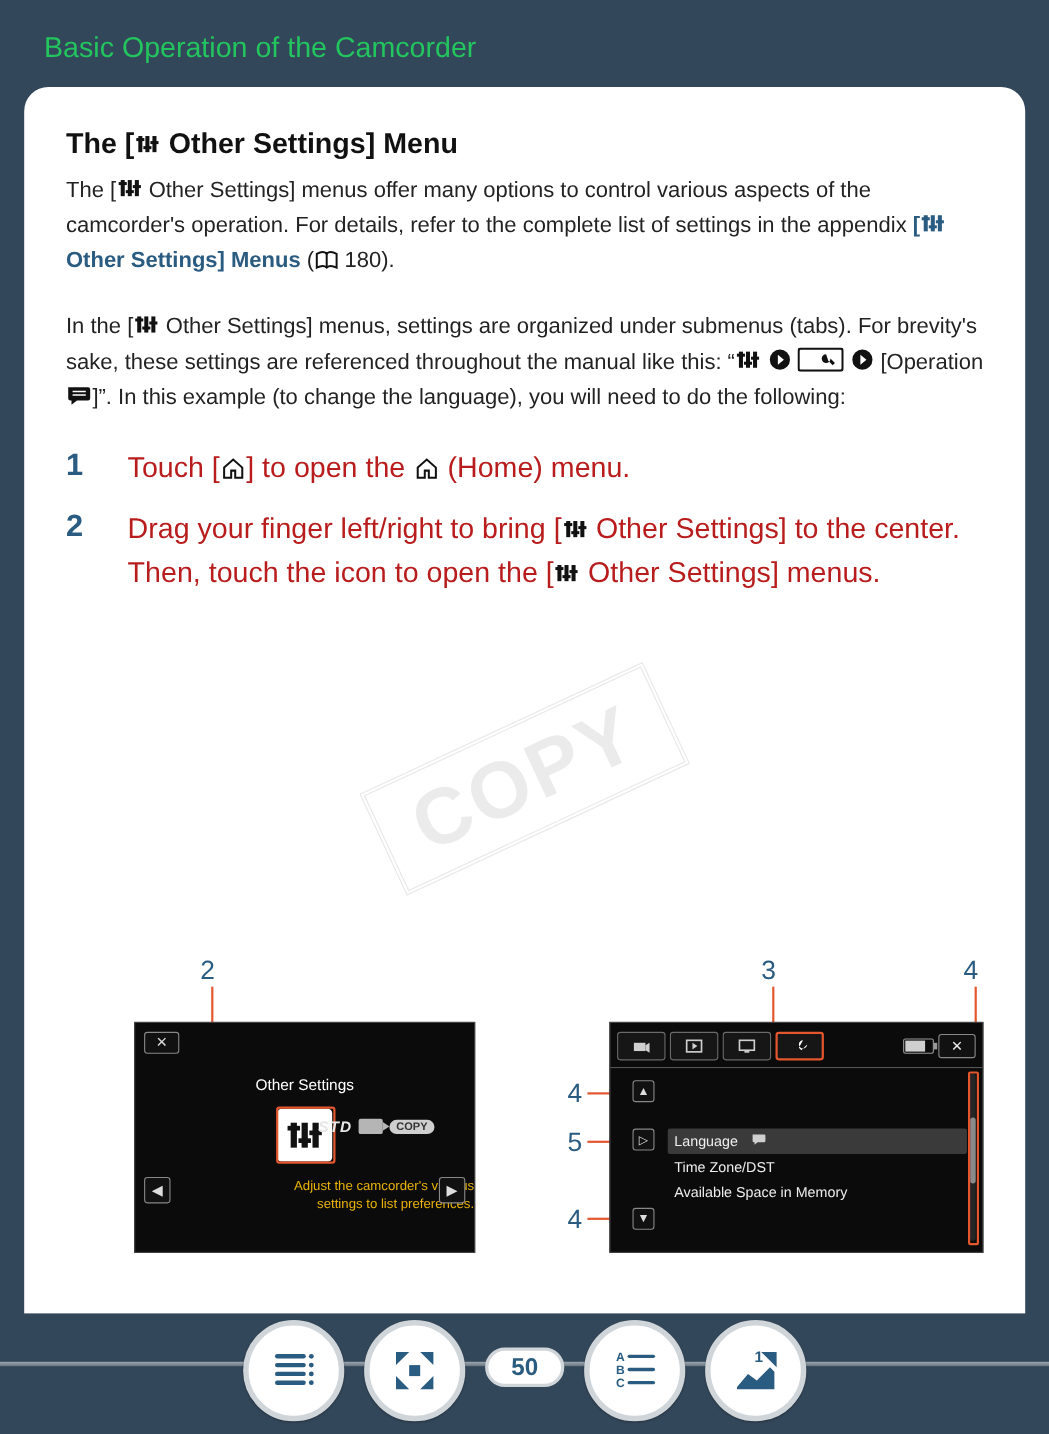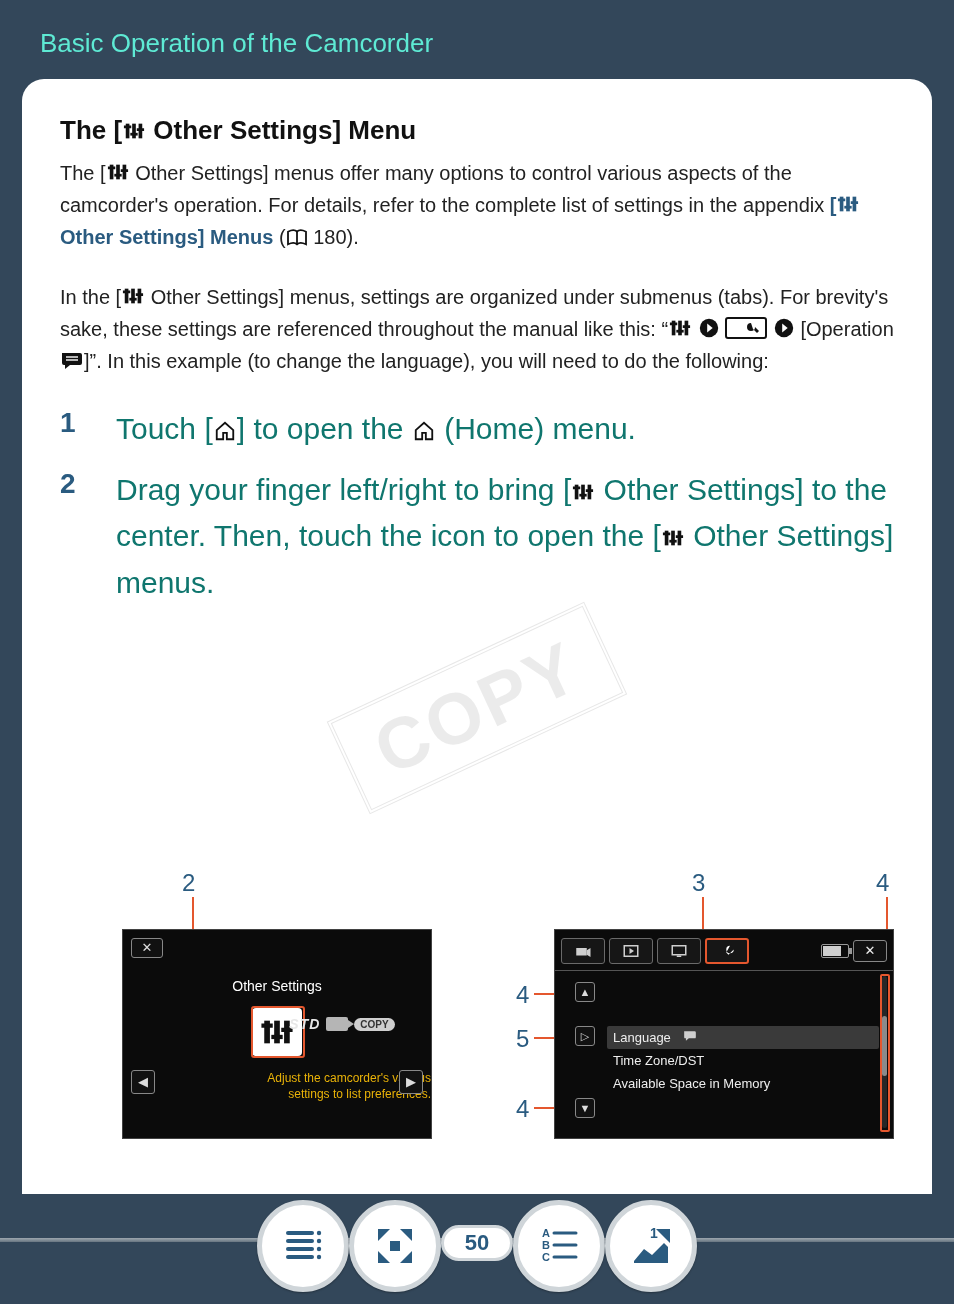--- a/index.html
+++ b/index.html
@@ -5,21 +5,21 @@
   * { box-sizing: border-box; margin: 0; padding: 0; }
   body {
     font-family: "Helvetica Neue", Helvetica, Arial, sans-serif;
     background: #33475a;
     width: 954px;
     height: 1304px;
     overflow: hidden;
     position: relative;
   }
   .header {
-    color: #5eead4;
+    color: #22c55e;
     font-size: 26px;
     font-weight: 300;
     padding: 28px 40px 20px 40px;
   }
   .page {
     background: #fff;
     margin: 0 22px;
     border-radius: 22px 22px 0 0;
     padding: 36px 38px 100px 38px;
     height: 1210px;
@@ -40,21 +40,21 @@
   .link-text { color: #2a5b80; font-weight: 600; }
   .ol { margin-top: 6px; }
   .step { display: flex; margin-bottom: 14px; }
   .step-num {
     color: #2a5b80;
     font-weight: 700;
     font-size: 28px;
     width: 56px;
     flex: 0 0 56px;
   }
-  .step-text { font-size: 30px; line-height: 1.45; color: #0f766e; }
+  .step-text { font-size: 26px; line-height: 1.45; color: #b91c1c; }
   .icon-inline {
     display: inline-block;
     vertical-align: -3px;
   }
   
   .sliders-icon svg { width: 24px; height: 22px; }
   .home-icon svg { width: 24px; height: 22px; }
   .book-icon svg { width: 22px; height: 18px; }
   .arrow-circ svg { width: 22px; height: 22px; }
   .wrenchbox-icon svg { width: 42px; height: 22px; }
@@ -200,21 +200,21 @@
   .bottom-line-left {
     position:absolute; left:0; right:50%; bottom:62px; height:4px;
     background:linear-gradient(#9da7af,#687681);
   }
   .bottom-line-right {
     position:absolute; left:50%; right:0; bottom:62px; height:4px;
     background:linear-gradient(#9da7af,#687681);
   }
   .nav-buttons {
     position:absolute; left:0; right:0; bottom:12px;
-    display:flex; justify-content:center; align-items:center;
+    display:flex; justify-content:center; gap:18px; align-items:center;
   }
   .circ {
     width:92px; height:92px; border-radius:50%;
     background:#fff; border:5px solid #cfd5d9;
     display:flex; align-items:center; justify-content:center;
     box-shadow:0 1px 2px rgba(0,0,0,0.3);
   }
   .circ svg { width:50px; height:50px; }
   .page-pill {
     width:72px; height:36px; border-radius:18px;

